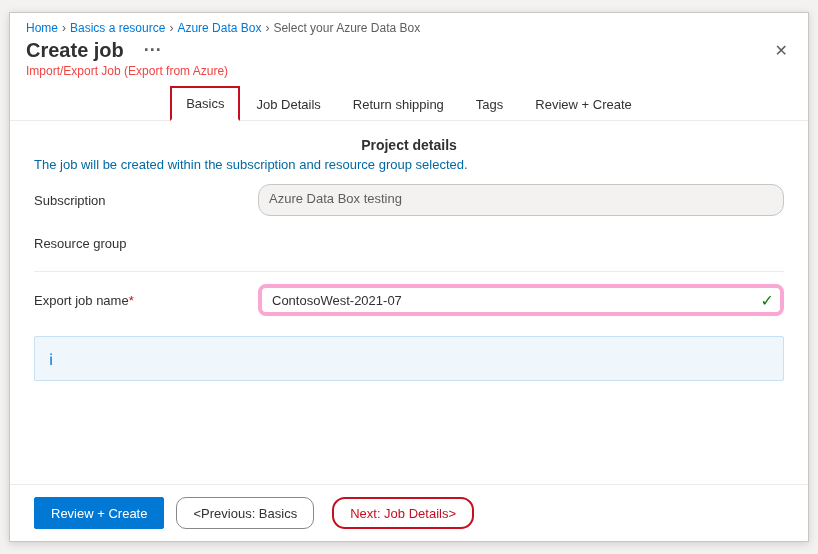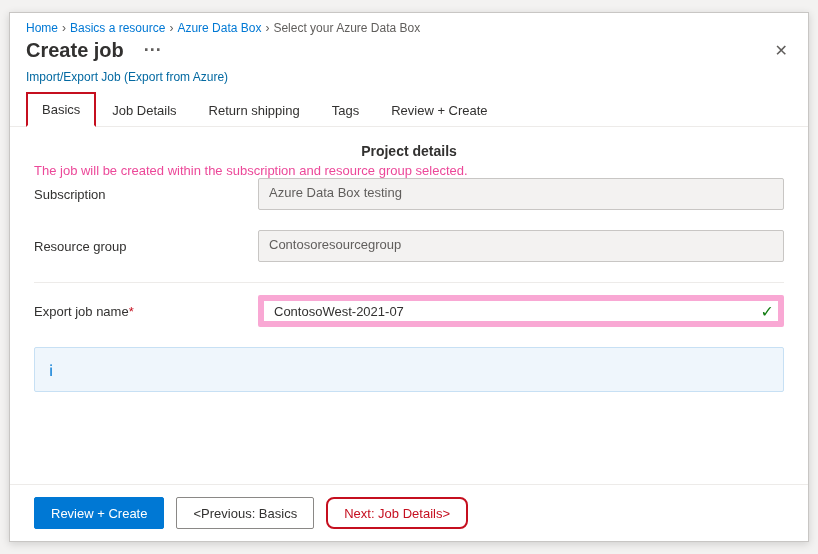--- a/index.html
+++ b/index.html
@@ -51,38 +51,39 @@
     .header-title {
       font-size: 20px;
       font-weight: 600;
       color: #323130;
       display: flex;
       align-items: center;
       gap: 20px;
     }
     .header-subtitle {
       font-size: 12px;
-      color: #0369a1;
-      margin-top: 8px;
+      color: #ef4444;
+      margin-top: 2px;
     }
     .close-btn {
       background: none;
       border: none;
       font-size: 16px;
       cursor: pointer;
       color: #605e5c;
       padding: 4px;
       line-height: 1;
     }
     .tabs {
       display: flex;
       align-items: center;
       padding: 0 16px;
       border-bottom: 1px solid #edebe9;
       gap: 0;
+      justify-content: center;
     }
     .tab {
       padding: 8px 14px;
       font-size: 13px;
       color: #323130;
       cursor: pointer;
       border: 2px solid transparent;
       border-bottom: none;
       margin-bottom: -1px;
       white-space: nowrap;
@@ -101,52 +102,53 @@
     }
     .section-title {
       font-size: 14px;
       font-weight: 600;
       color: #323130;
       margin-bottom: 4px;
       text-align: center;
     }
     .section-desc {
       font-size: 13px;
-      color: #ec4899;
+      color: #0369a1;
+      margin-bottom: 12px;
     }
     .form-row {
       display: flex;
       align-items: center;
       margin-bottom: 20px;
       gap: 44px;
     }
     .form-label {
       width: 180px;
       font-size: 13px;
       color: #323130;
       flex-shrink: 0;
     }
     .form-value {
       flex: 1;
       background: #f3f2f1;
       border: 1px solid #c8c6c4;
-      border-radius: 2px;
+      border-radius: 12px;
       padding: 6px 10px;
       font-size: 13px;
       color: #605e5c;
       height: 32px;
     }
     .form-input-box {
       flex: 1;
       position: relative;
     }
     .form-input {
       width: 100%;
-      border: 6px solid #f9a8d4;
-      border-radius: 2px;
+      border: 4px solid #f9a8d4;
+      border-radius: 8px;
       padding: 6px 10px;
       font-size: 13px;
       color: #323130;
       height: 32px;
       outline: none;
     }
     .checkmark {
       position: absolute;
       right: 10px;
       top: 50%;
@@ -193,36 +195,37 @@
       border-radius: 2px;
       padding: 6px 16px;
       font-size: 13px;
       cursor: pointer;
       height: 32px;
     }
     .btn-secondary {
       background: #fff;
       color: #323130;
       border: 1px solid #8a8886;
-      border-radius: 2px;
+      border-radius: 10px;
       padding: 6px 16px;
       font-size: 13px;
       cursor: pointer;
       height: 32px;
     }
     .btn-next {
       background: #fff;
       color: #c50f1f;
       border: 2px solid #c50f1f;
-      border-radius: 8px;
+      border-radius: 13px;
       padding: 5px 16px;
       font-size: 13px;
       cursor: pointer;
       height: 32px;
       font-weight: 500;
+      margin-left: 6px;
     }
     .ellipsis {
       color: #605e5c;
       font-size: 18px;
       cursor: pointer;
     }
     .divider-h {
       border: none;
       border-top: 1px solid #edebe9;
       margin: 10px 0;
@@ -266,21 +269,20 @@
 
     <div class="section-title">Project details</div>
     <div class="section-desc">The job will be created within the subscription and resource group selected.</div>
 
     <div class="form-row">
       <div class="form-label">Subscription</div>
       <div class="form-value">Azure Data Box testing</div>
     </div>
     <div class="form-row">
       <div class="form-label">Resource group</div>
-      <div class="form-value">Contosoresourcegroup</div>
     </div>
 
     <hr class="divider-h">
 
     <div class="order-section">
       <div class="form-row" style="margin-top:8px;">
         <div class="form-label">
           <span>Export job name</span><span class="required-star">*</span>
         </div>
         <div class="form-input-box">

